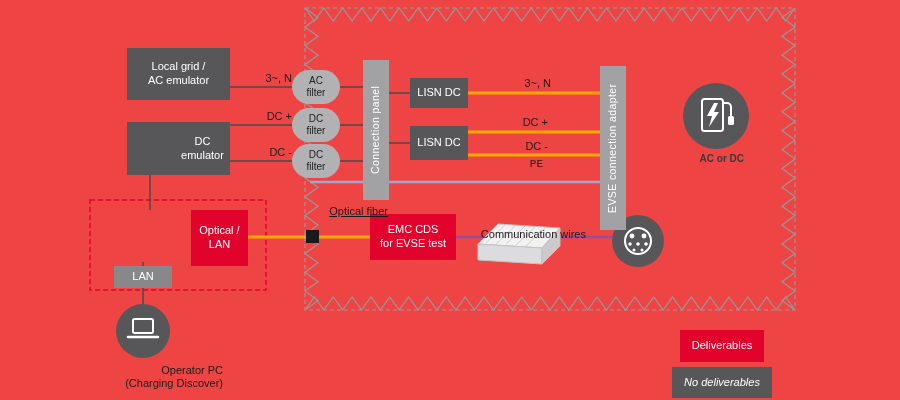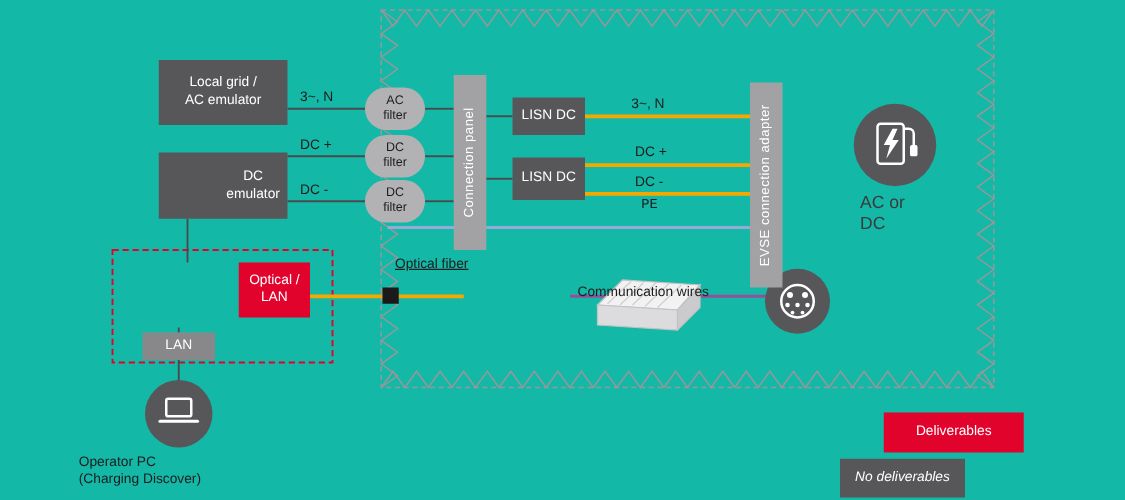--- a/index.html
+++ b/index.html
@@ -1,28 +1,28 @@
 <!DOCTYPE html>
 <html><head>
 <meta charset="utf-8">
 <style>
   html,body{margin:0;padding:0;background:#fff;}
-  #canvas{position:relative;width:900px;height:400px;background:#14b8a6;overflow:hidden;
+  #canvas{position:relative;width:900px;height:400px;background:#ef4444;overflow:hidden;
           font-family:"Liberation Sans", sans-serif;color:#1c1c1e;}
   #wirelayer{position:absolute;left:0;top:0;}
   .box{position:absolute;display:flex;align-items:center;justify-content:center;
        text-align:center;white-space:pre-line;font-size:11px;line-height:1.25;box-sizing:border-box;}
   .dark{background:#57575a;color:#fff;}
   .red{background:#e2032d;color:#fff;}
   .filter{background:#b2b2b4;color:#1c1c1e;font-size:10px;border-radius:17px;}
   .gray{background:#88888b;color:#fff;}
   .vbox{background:#a2a2a5;color:#fff;font-size:10.5px;letter-spacing:.4px;
         writing-mode:vertical-rl;transform:rotate(180deg);}
-  .lbl{position:absolute;font-size:11px;color:#1c1c1e;text-align:left;white-space:pre-line;line-height:1.2;}
-  .small{font-size:14px;font-weight:normal;color:#3a3a3c;}
+  .lbl{position:absolute;font-size:11px;color:#1c1c1e;text-align:right;white-space:pre-line;line-height:1.2;}
+  .small{font-size:10px;font-weight:bold;color:#3a3a3c;}
 </style>
 </head>
 <body>
 
 <div id="canvas">
 
   <svg id="wirelayer" width="900" height="400">
 
     <g>
       <rect x="305" y="8" width="490" height="302" fill="none" stroke="#97979a" stroke-width="1.2" stroke-dasharray="4,3"></rect>
@@ -110,37 +110,39 @@
   <div class="box filter" style="left:292px;top:144px;width:48px;height:34px;">DC
 filter</div>
 
   <div class="box vbox" style="left:363px;top:60px;width:26px;height:140px;">Connection panel</div>
 
   <div class="box dark" style="left:410px;top:78px;width:58px;height:30px;">LISN DC</div>
   <div class="box dark" style="left:410px;top:126px;width:58px;height:34px;">LISN DC</div>
 
   <div class="box vbox" style="left:600px;top:66px;width:26px;height:164px;">EVSE connection adapter</div>
 
+  <div class="box red" style="left:370px;top:214px;width:86px;height:46px;">EMC CDS
+for EVSE test</div>
 
-  <div class="box red" style="left:191px;top:210px;width:57px;height:44px;">Optical /
+  <div class="box red" style="left:191px;top:210px;width:57px;height:56px;">Optical /
 LAN</div>
   <div class="box gray" style="left:114px;top:266px;width:58px;height:22px;">LAN</div>
 
   <div class="lbl" style="left:240px;top:72px;width:52px;">3~, N</div>
   <div class="lbl" style="left:240px;top:110px;width:52px;">DC +</div>
   <div class="lbl" style="left:240px;top:146px;width:52px;">DC -</div>
 
   <div class="lbl" style="left:505px;top:77px;width:46px;">3~, N</div>
   <div class="lbl" style="left:508px;top:116px;width:40px;">DC +</div>
   <div class="lbl" style="left:508px;top:140px;width:40px;">DC -</div>
   <div class="lbl" style="left:513px;top:158px;width:30px;font-family:Liberation Mono, monospace;">PE</div>
 
   <div class="lbl" style="left:316px;top:205px;width:72px;text-decoration:underline;">Optical fiber</div>
   <div class="lbl" style="left:462px;top:203px;width:124px;margin-top:25px;">Communication wires</div>
 
   <div class="lbl small" style="left:688px;top:153px;width:56px;">AC or DC</div>
 
   <div class="lbl" style="left:63px;top:364px;width:160px;">Operator PC
 (Charging Discover)</div>
 
-  <div class="box red" style="left:707px;top:330px;width:112px;height:32px;">Deliverables</div>
+  <div class="box red" style="left:680px;top:330px;width:84px;height:32px;">Deliverables</div>
   <div class="box dark" style="left:672px;top:367px;width:100px;height:31px;font-style:italic;">No deliverables</div>
 </div>
 
 </body></html>

